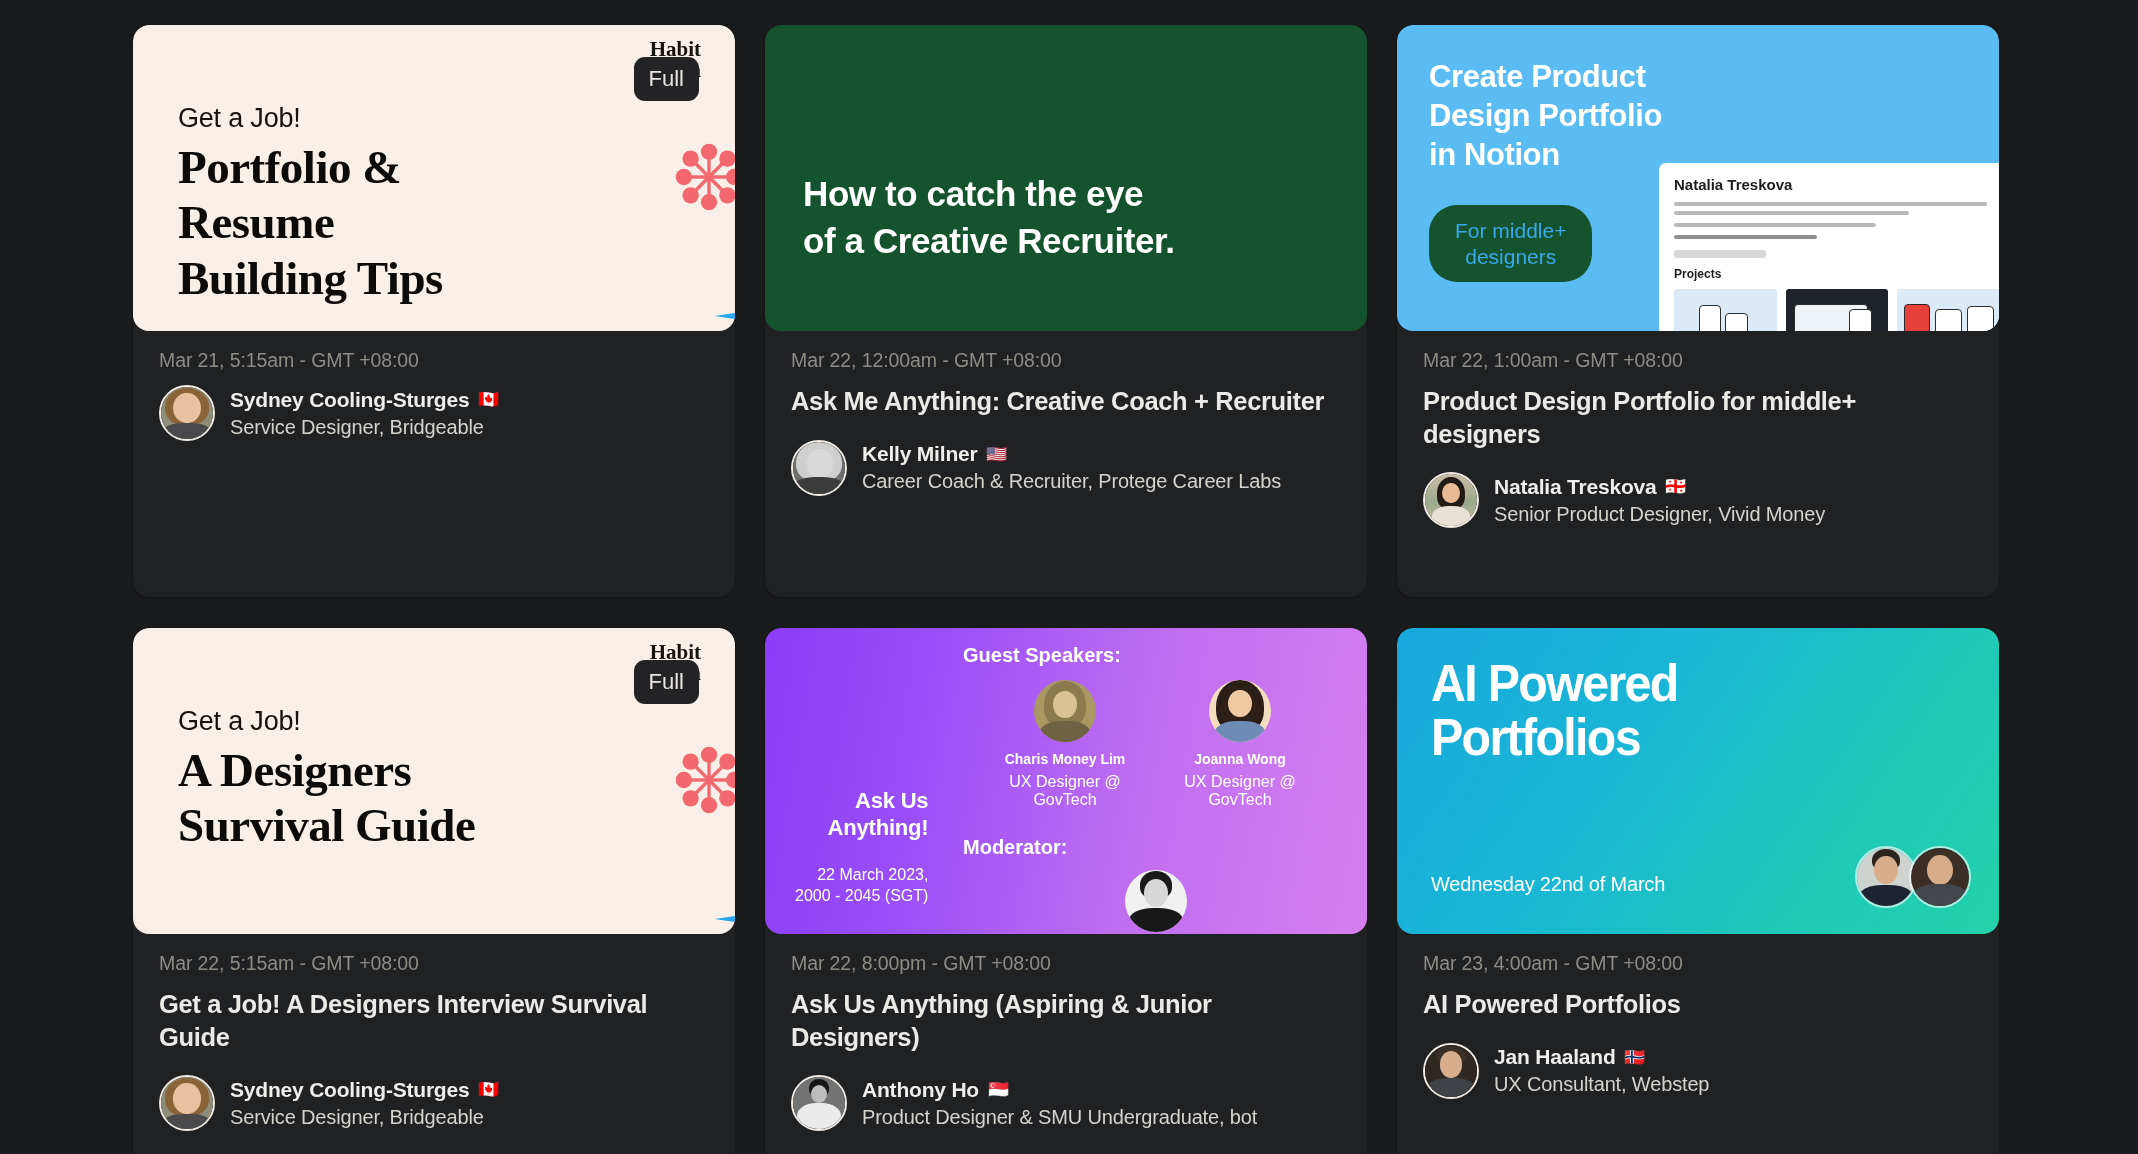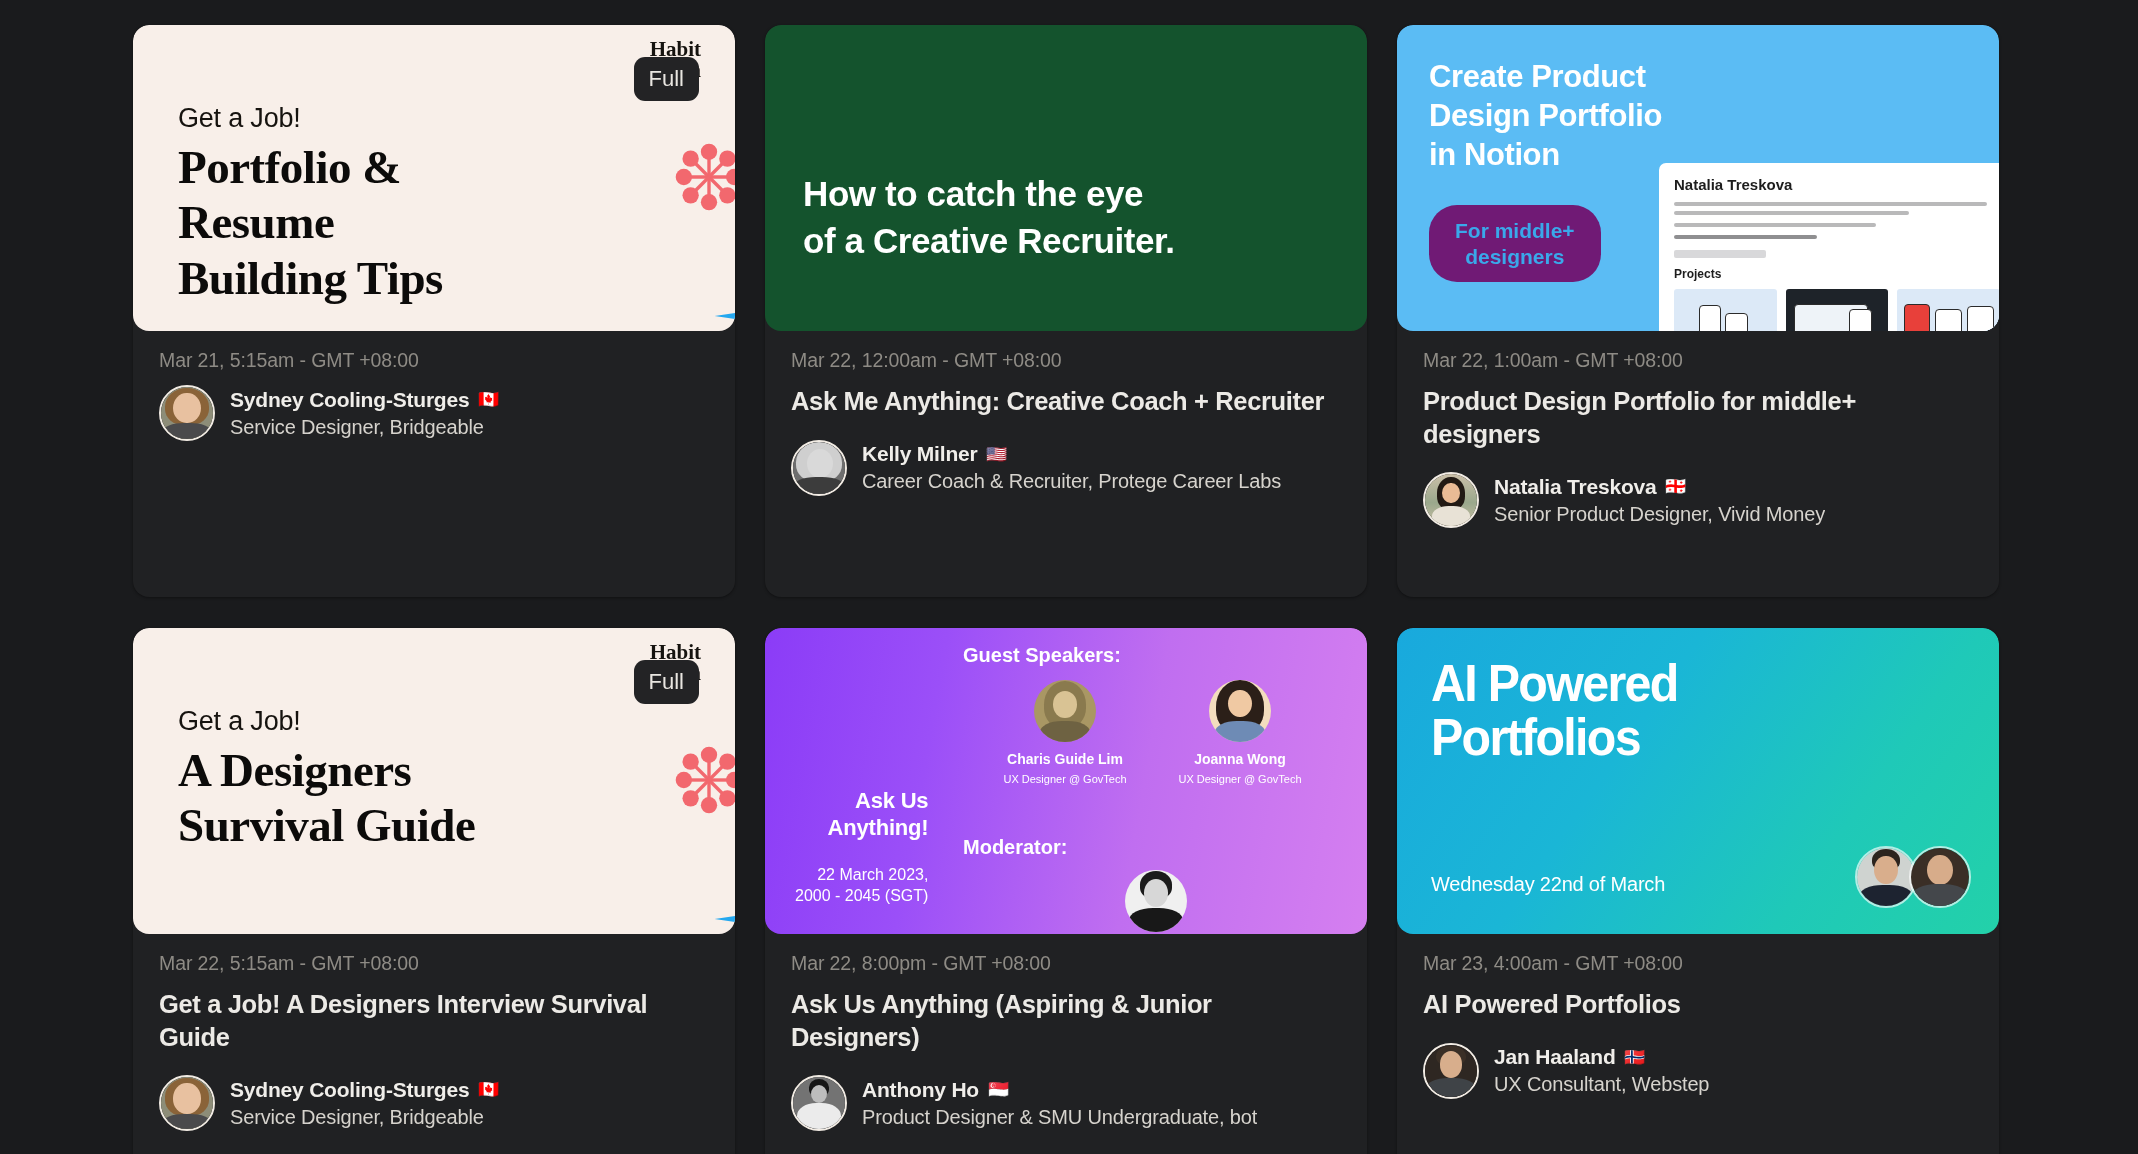--- a/index.html
+++ b/index.html
@@ -99,23 +99,23 @@
 
   
   .poster-notion { background:#5bbcf4; width:100%; height:100%; position:relative; }
   .pn-head {
     position:absolute; left:32px; top:33px;
     color:#fff; font-size:31px; font-weight:bold;
     line-height:1.25; letter-spacing:-0.4px;
   }
   .pn-pill {
     position:absolute; left:32px; top:180px;
-    background:#701a75; color:#3aa8ea;
+    background:#14532d; color:#3aa8ea;
     border-radius:28px; padding:13px 26px;
-    font-size:21px; font-weight:bold; text-align:center;
+    font-size:21px; font-weight:normal; text-align:center;
     line-height:1.22;
   }
   .pn-shot {
     position:absolute; left:262px; top:138px;
     width:356px; height:190px; background:#fff;
     border-radius:7px 0 0 0; padding:13px 15px;
     overflow:hidden;
   }
   .pn-name { font-size:15px; font-weight:bold; color:#1d1d1d; margin-bottom:9px; }
   .pn-l { height:4px; background:#b9b9ba; border-radius:2px; margin-bottom:5px; }
@@ -131,21 +131,21 @@
     width:100%; height:100%; position:relative;
     background:linear-gradient(100deg,#8b3cf7 0%,#9b4ff8 28%,#c06ef0 62%,#d57ff0 100%);
   }
   .pp-left { position:absolute; left:30px; top:160px; color:#fff;text-align:right; }
   .pp-title { font-size:22px; font-weight:bold; line-height:1.22; letter-spacing:-0.2px; }
   .pp-date { font-size:16px; margin-top:22px; line-height:1.32; }
   .pp-lbl { position:absolute; color:#fff; font-size:20px; font-weight:bold; }
   .pp-person { position:absolute; text-align:center; color:#fff; }
   .pp-av { width:62px; height:62px; border-radius:50%; overflow:hidden; margin:0 auto 9px; position:relative; }
   .pp-pn { font-size:14px; font-weight:bold; line-height:1.2; }
-  .pp-pr { font-size:11px; margin-top:5px; }
+  .pp-pr { font-size:16px; margin-top:5px; }
 
   
   .poster-teal {
     width:100%; height:100%; position:relative;
     background:linear-gradient(125deg,#19a9dd 0%,#1ab6d6 38%,#1fc9b8 72%,#23d1a9 100%);
   }
   .pt-head {
     position:absolute; left:34px; top:28px; color:#fff;
     font-size:52px; font-weight:bold; line-height:1.04;
     letter-spacing:-1.8px; font-stretch:condensed;
@@ -422,21 +422,21 @@
         <div class="pp-lbl" style="left:198px;top:16px">Guest Speakers:</div>
         <div class="pp-person" style="left:225px;top:52px;width:150px">
           <div class="pp-av">
             <div class="ph">
                 <div class="ph-bg" style="background:#a99764"></div>
               <div class="ph-hair" style="left:16%;top:2%;width:68%;height:76%;background:#8a7a4e"></div>
               <div class="ph-head" style="left:30%;top:18%;width:40%;height:44%;background:#d9c394"></div>
               <div class="ph-body" style="left:10%;top:66%;width:80%;height:40%;background:#6e6242"></div>
             </div>
           </div>
-          <div class="pp-pn">Charis Guide Lim</div>
+          <div class="pp-pn">Charis Money Lim</div>
           <div class="pp-pr">UX Designer @ GovTech</div>
         </div>
         <div class="pp-person" style="left:400px;top:52px;width:150px">
           <div class="pp-av">
             <div class="ph">
                 <div class="ph-bg" style="background:#f3ddbe"></div>
               <div class="ph-hair" style="left:12%;top:0%;width:76%;height:86%;background:#2b1f18"></div>
               <div class="ph-head" style="left:31%;top:16%;width:38%;height:44%;background:#f0c9a3"></div>
               <div class="ph-body" style="left:10%;top:66%;width:80%;height:40%;background:#6e8bb5"></div>
             </div>

